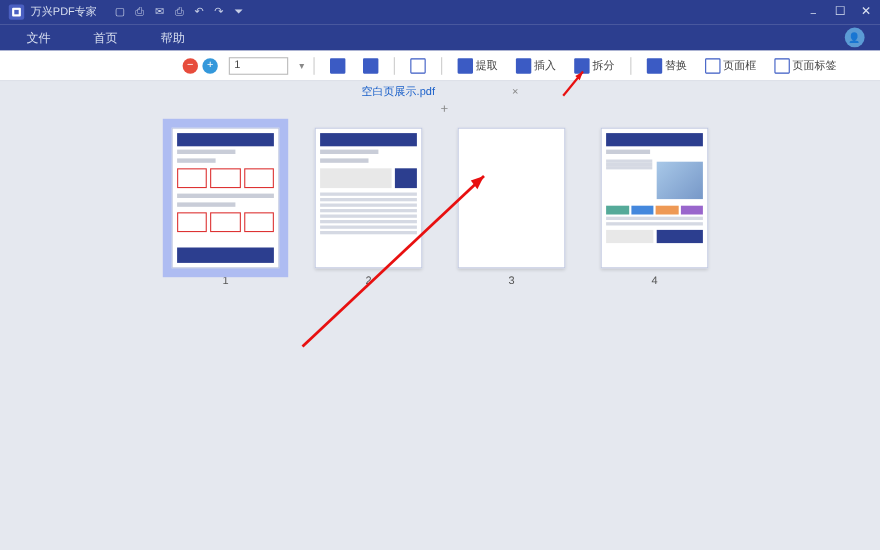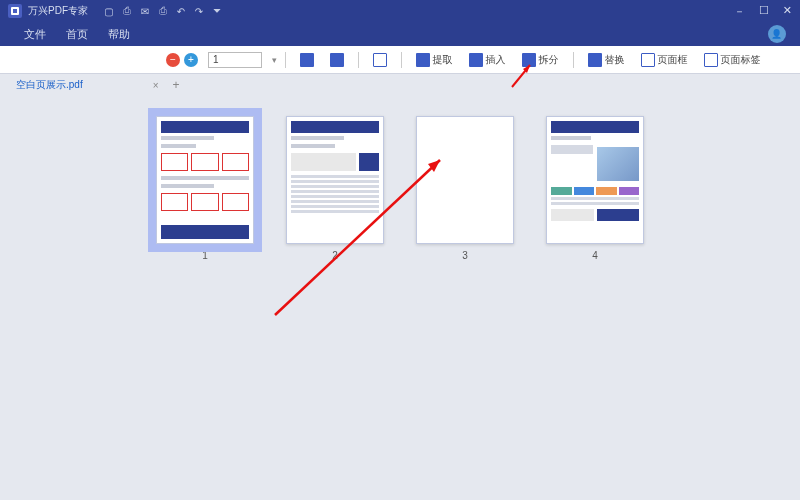--- a/index.html
+++ b/index.html
@@ -7,39 +7,39 @@
 
 .titlebar { height: 22px; background: #2c3e8f; display: flex; align-items: center; padding: 0 8px; color: #d8dff0; font-size: 10px; }
 .titlebar .logo { width: 14px; height: 14px; background: #4a5fc1; border-radius: 2px; margin-right: 6px; display: flex; align-items: center; justify-content: center; }
 .titlebar .logo svg { width: 10px; height: 10px; }
 .titlebar .title { margin-right: 12px; }
 .titlebar .ticon { width: 18px; display: flex; justify-content: center; cursor: pointer; opacity: 0.9; }
 .titlebar .spacer { flex: 1; }
 .titlebar .winbtns { display: flex; gap: 14px; margin-left: auto; }
 .titlebar .winbtn { cursor: pointer; font-size: 11px; }
 
-.menubar { height: 24px; background: #2c3e8f; display: flex; align-items: center; padding: 0 14px; color: #d8dff0; font-size: 11px; }
+.menubar { height: 24px; background: #2c3e8f; display: flex; align-items: center; padding: 0 14px; color: #d8dff0; font-size: 11px; gap: 19px; }
 .menubar .mitem { padding: 3px 10px; cursor: pointer; }
 .tabmenu { display: flex; margin-left: 180px; }
 .tabmenu .tab { padding: 3px 9px; cursor: pointer; }
 .tabmenu .tab.active { color: #6db5ff; border-bottom: 2px solid #6db5ff; }
 .menubar .avatar { width: 18px; height: 18px; border-radius: 50%; background: #5b9bd5; margin-left: auto; display:flex; align-items:center; justify-content:center; color:#fff; font-size:9px;}
 
 .toolbar { height: 28px; background: #fff; display: flex; align-items: center; padding: 0 12px; font-size: 10px; color: #444; gap: 4px; border-bottom: 1px solid #d0d4e0; }
 .toolbar .grow { flex: 0 0 150px; }
 .zbtn { width: 14px; height: 14px; border-radius: 50%; display: flex; align-items: center; justify-content: center; color: #fff; font-size: 10px; cursor: pointer; }
 .zminus { background: #e74c3c; }
 .zplus { background: #3498db; }
 .pageinput { width: 54px; height: 16px; border: 1px solid #bbb; font-size: 10px; padding: 0 4px; margin: 0 6px; display:flex; align-items:center; background:#fff; }
 .tbtn { display: flex; align-items: center; gap: 3px; padding: 2px 6px; cursor: pointer; }
 .tbtn .ic { width: 14px; height: 14px; background: #3b5bc4; border-radius: 1px; }
 .tbtn .ic.outline { background: transparent; border: 1.5px solid #3b5bc4; }
 .sep { width: 1px; height: 16px; background: #ccc; margin: 0 4px; }
 
-.docbar { height: 22px; background: #e5e8ef; display: flex; align-items: center; padding: 0 10px; font-size: 10px; }
+.docbar { height: 22px; background: #e5e8ef; display: flex; align-items: center; padding: 0 10px; font-size: 10px; flex-direction: column; }
 .doctab { display: flex; align-items: center; gap: 70px; color: #1b60c9; padding: 2px 6px; }
 .doctab .close { color: #888; cursor: pointer; }
 .addtab { margin-left: 8px; color: #888; cursor: pointer; font-size: 12px; }
 
 .content { position: relative; height: 404px; padding: 20px 0 0 0; display: flex; justify-content: center; gap: 32px; }
 .thumbwrap { display: flex; flex-direction: column; align-items: center; gap: 6px; }
 .thumbwrap .num { font-size: 10px; color: #555; }
 .thumb { width: 98px; height: 128px; background: #fff; border: 1px solid #c0c8e0; box-shadow: 0 1px 3px rgba(0,0,0,0.15); cursor: pointer; padding: 4px; display: flex; flex-direction: column; gap: 2px; position: relative; }
 .thumbwrap.selected .thumb { outline: 8px solid #aebcf2; }
 .thumb .hdr { height: 12px; background: #2c3e8f; }

